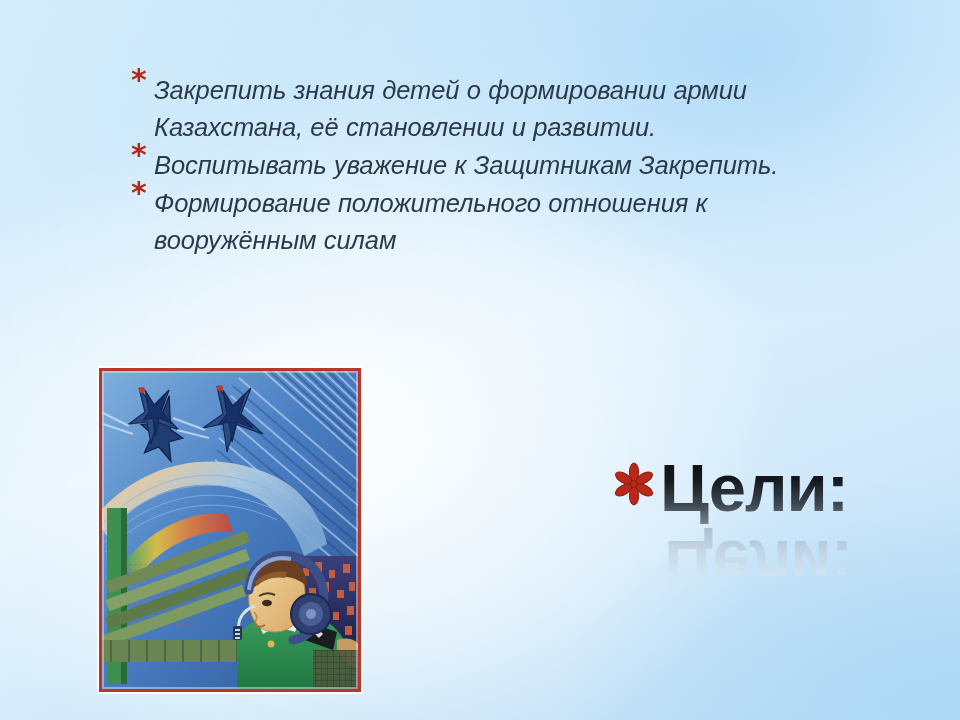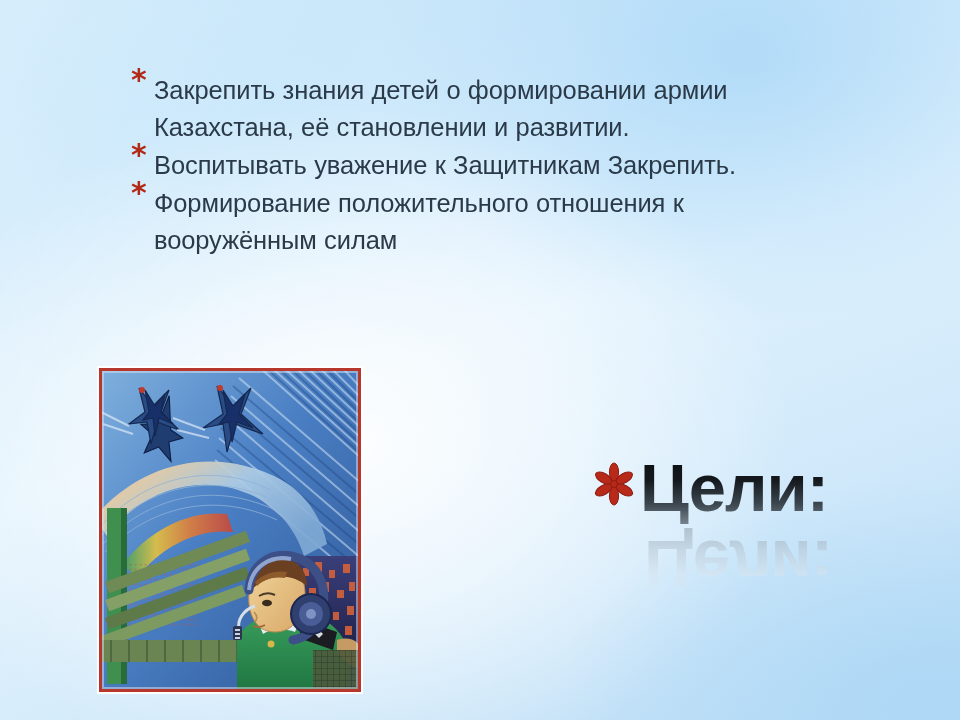--- a/index.html
+++ b/index.html
@@ -69,20 +69,21 @@
     text-align: left;
   }
   .bullet-text {
     display: block;
     font-family: "Liberation Sans", sans-serif;
     font-size: 25.5px;
     line-height: 37px;
     color: #2b3a49;
     letter-spacing: -0.1px;
     word-spacing: 0.4px;
+    font-style: italic;
   }
 
   
   .picture-frame {
     position: absolute;
     left: 97px;
     top: 366px;
     width: 266px;
     height: 328px;
     background: #ffffff;
@@ -96,21 +97,21 @@
     width: 100%;
     height: 100%;
     overflow: hidden;
     background: #2f5ea6;
   }
   .pic-svg { display: block; width: 100%; height: 100%; }
 
   
   .title-block {
     position: absolute;
-    left: 592px;
+    left: 612px;
     top: 452px;
     width: 330px;
     height: 130px;
     z-index: 6;
   }
   .title-row {
     display: flex;
     align-items: flex-start;
   }
   .title-star {

